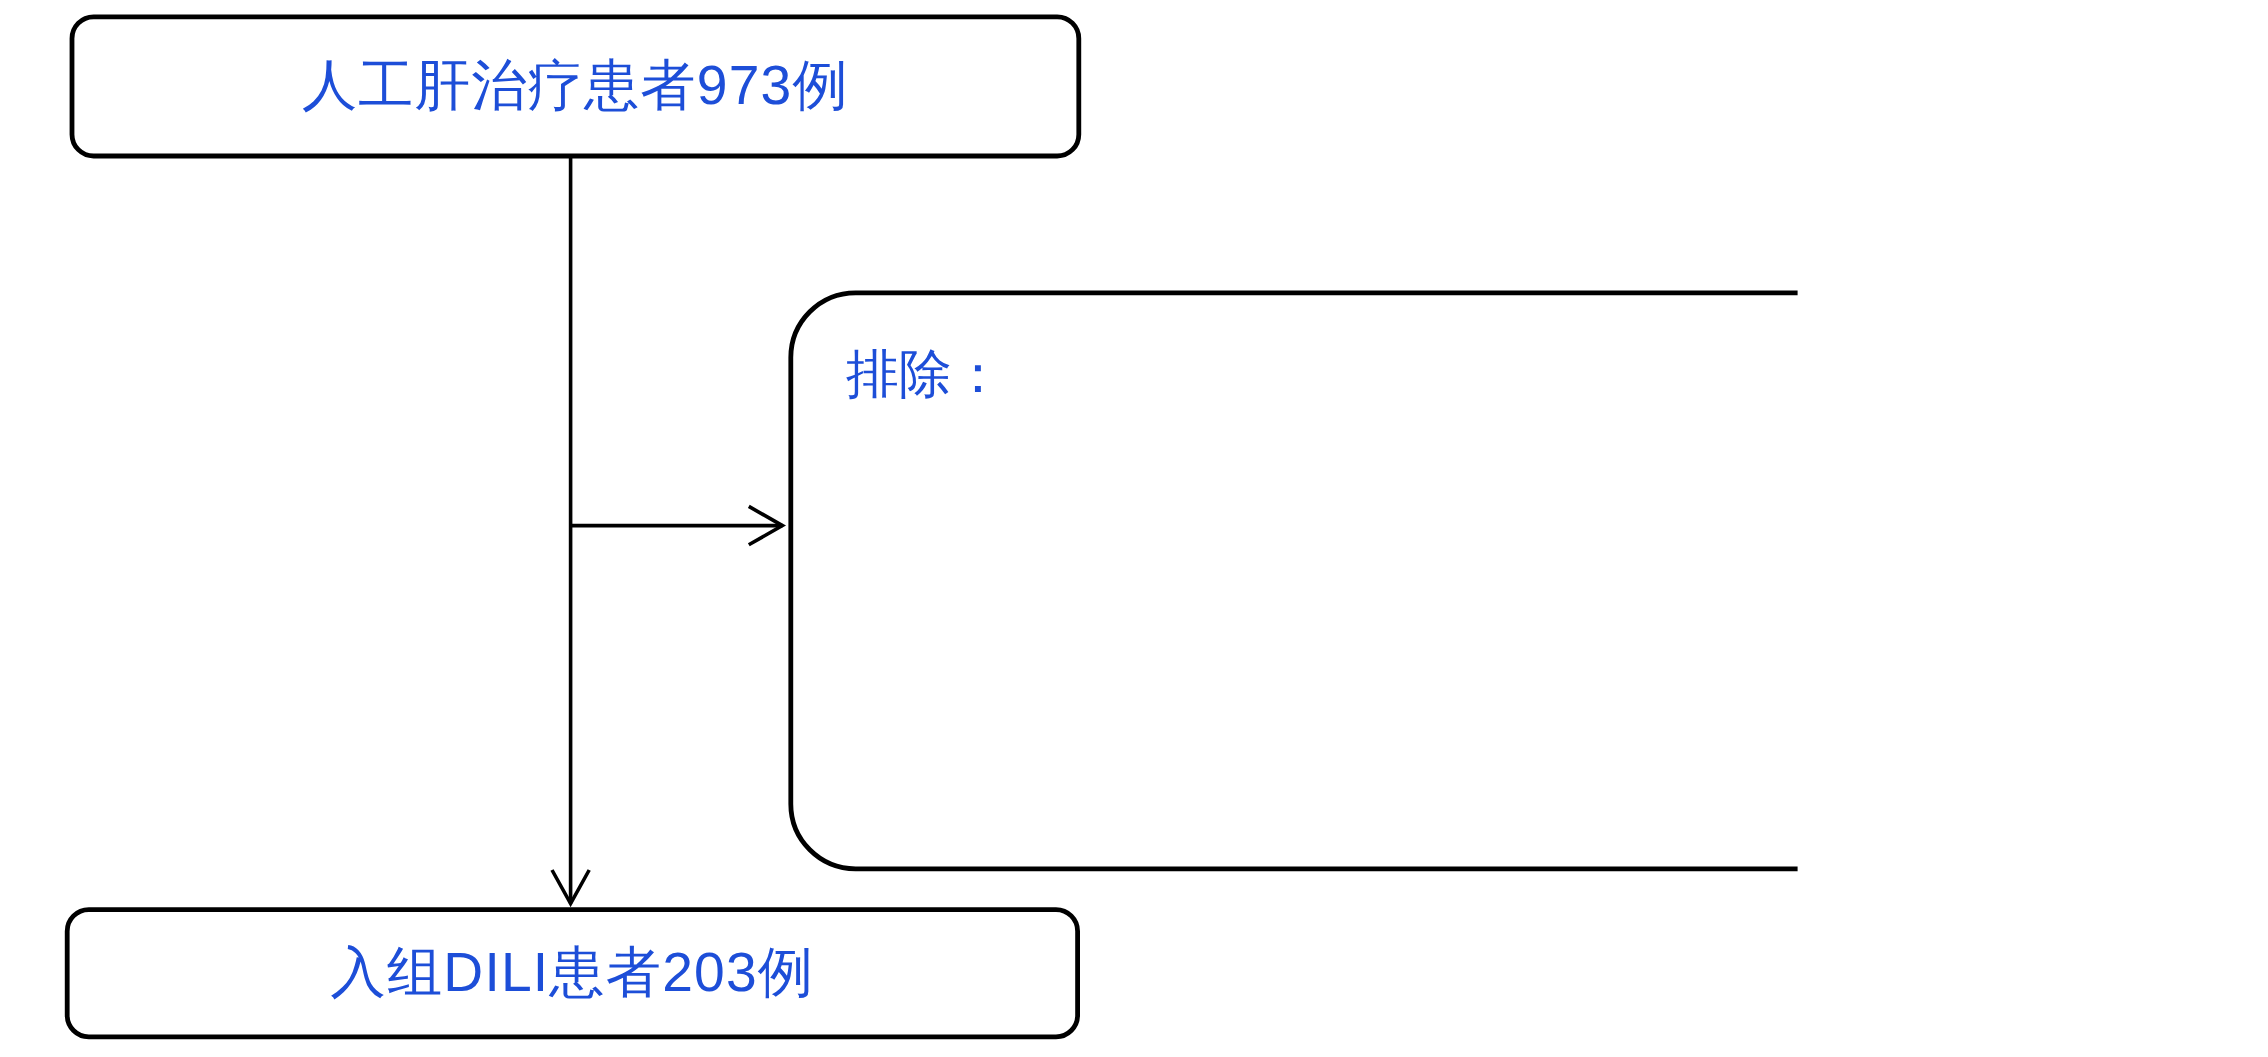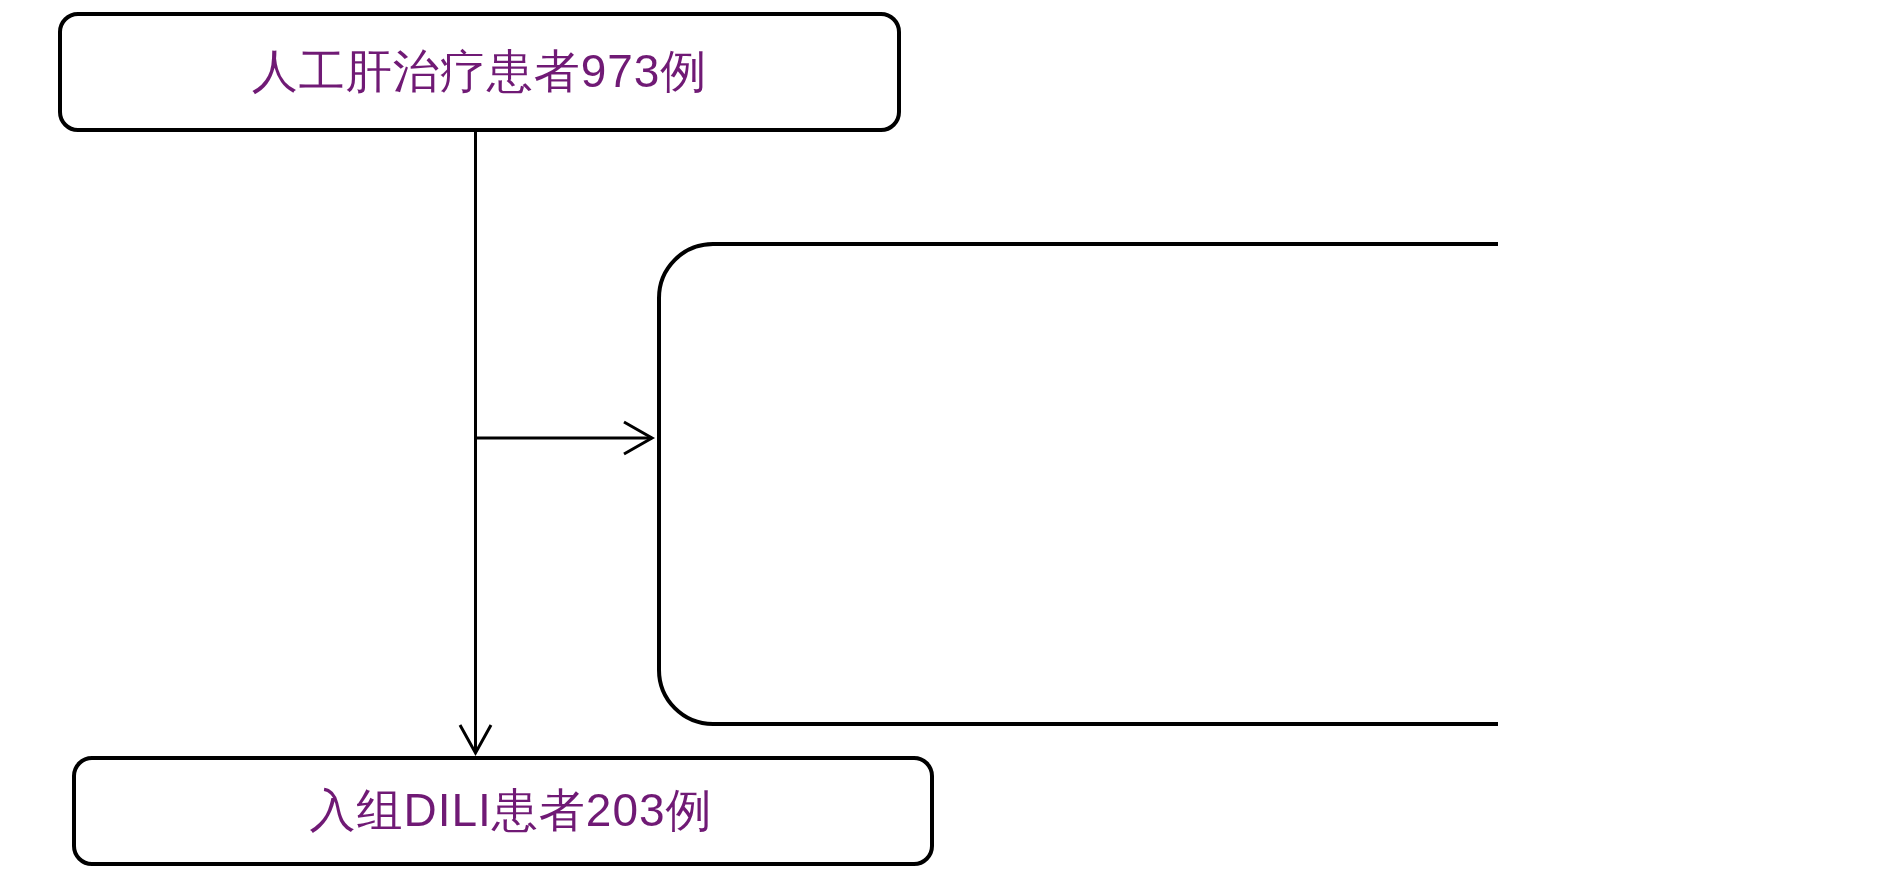--- a/index.html
+++ b/index.html
@@ -8,21 +8,21 @@
     background: #ffffff;
   }
   body {
     font-family: "Liberation Sans", "DejaVu Sans", sans-serif;
   }
   .canvas {
     position: relative;
     width: 1498px;
     height: 881px;
     background: #ffffff;
-    color: #701a75;
+    color: #1d4ed8;
     overflow: hidden;
   }
   .box {
     position: absolute;
     background: #ffffff;
     border: 4px solid #000000;
   }
   .node {
     display: flex;
     align-items: center;
@@ -31,25 +31,24 @@
     letter-spacing: 1px;
     border-radius: 20px;
   }
   #top-box {
     left: 58px;
     top: 12px;
     width: 835px;
     height: 112px;
   }
   #bottom-box {
-    left: 72px;
+    left: 54px;
     top: 756px;
     width: 838px;
     height: 102px;
-    padding-left: 16px;
   }
   #exclusion-box {
     left: 657px;
     top: 242px;
     width: 1175px;
     height: 410px;
     border-radius: 56px;
     padding: 33px 44px;
     font-size: 44px;
   }
@@ -81,19 +80,22 @@
       <line x1="475.5" y1="438" x2="652" y2="438"></line>
       <polyline points="624,422 652,438 624,454"></polyline>
     </g>
   </svg>
 
   <div class="box node" id="top-box">
     <span>人工肝治疗患者973例</span>
   </div>
 
   <div class="box" id="exclusion-box">
+    <div class="ex-line">
+      <span>排除：</span>
+    </div>
   </div>
 
   <div class="box node" id="bottom-box">
     <span>入组DILI患者203例</span>
   </div>
 
 </div>
 
 </body></html>

